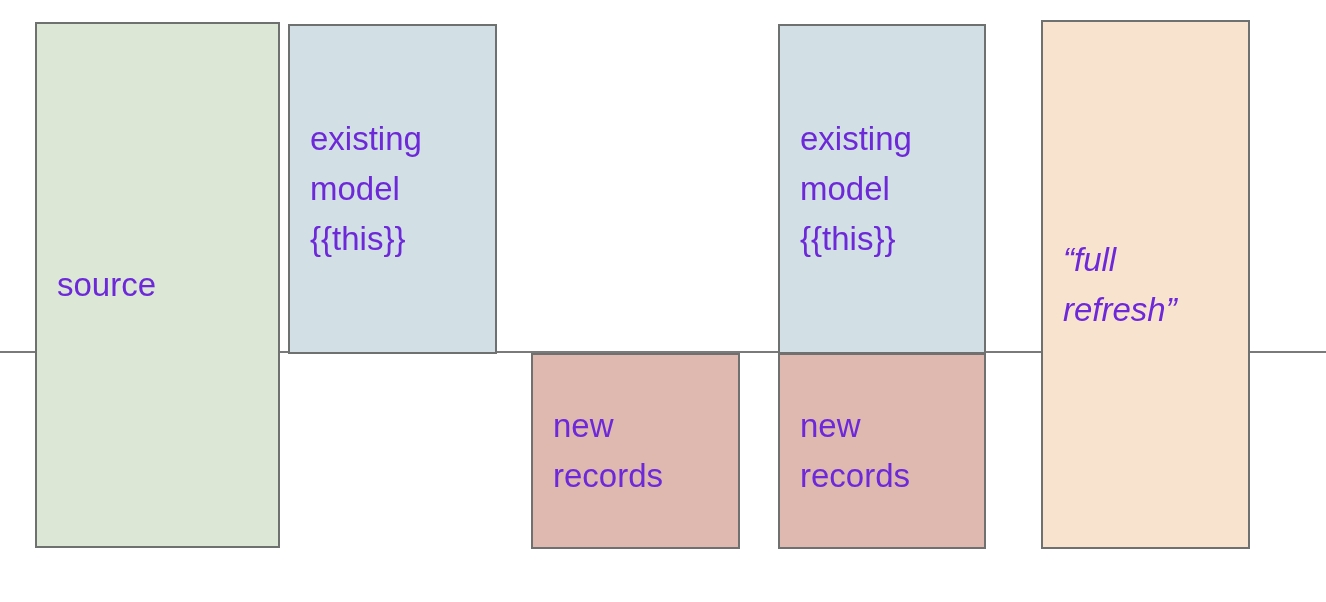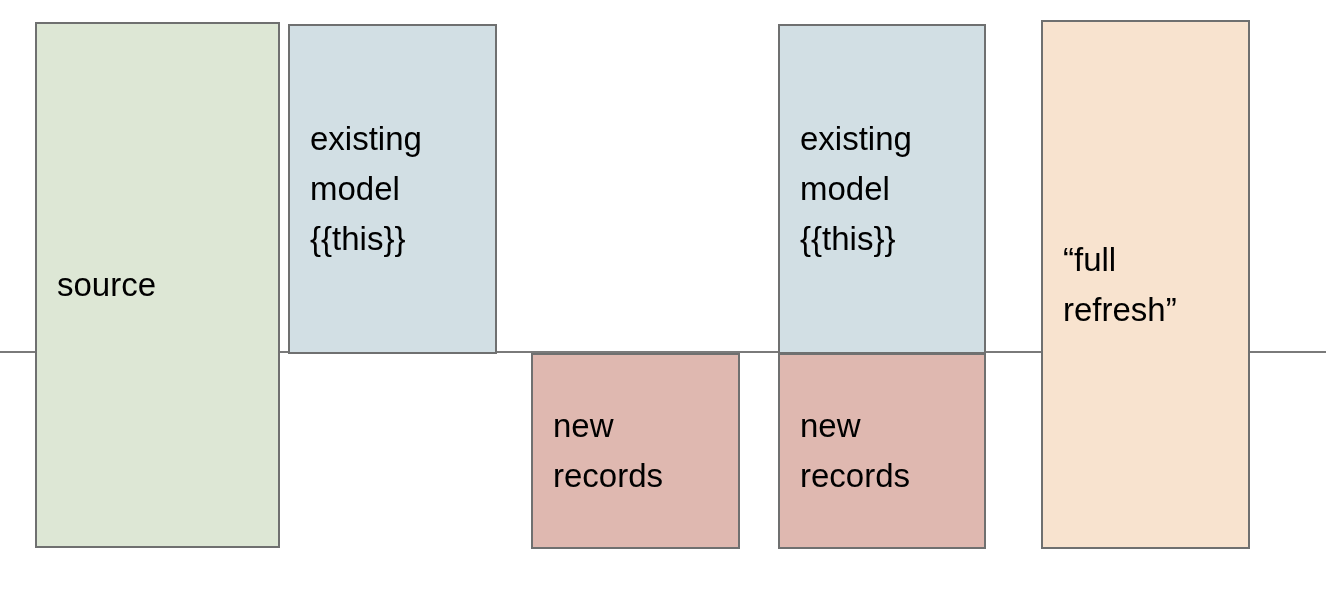--- a/index.html
+++ b/index.html
@@ -30,21 +30,21 @@
     position: absolute;
     box-sizing: border-box;
     border: 2px solid #6f7070;
     display: flex;
     align-items: center;
     justify-content: flex-start;
   }
   .box .label {
     font-size: 33px;
     line-height: 50px;
-    color: #000000;
+    color: #6d28d9;
     padding-left: 20px;
     padding-right: 8px;
     white-space: pre-line;
     text-align: left;
     letter-spacing: 0px;
   }
   
   #box-source {
     left: 35px;  top: 22px;  width: 245px;  height: 526px;
     background: #dde7d5;
@@ -67,20 +67,21 @@
   }
   #box-new-records-2 {
     left: 778px; top: 353px; width: 208px; height: 196px;
     background: #dfb8b0;
     z-index: 3;
   }
   #box-full-refresh {
     left: 1041px; top: 20px; width: 209px; height: 529px;
     background: #f8e3cf;
     z-index: 3;
+    font-style: italic;
   }
 </style>
 </head>
 <body>
 
 <div id="canvas">
 
   <div class="baseline"></div>
 
   <div class="box" id="box-source">

